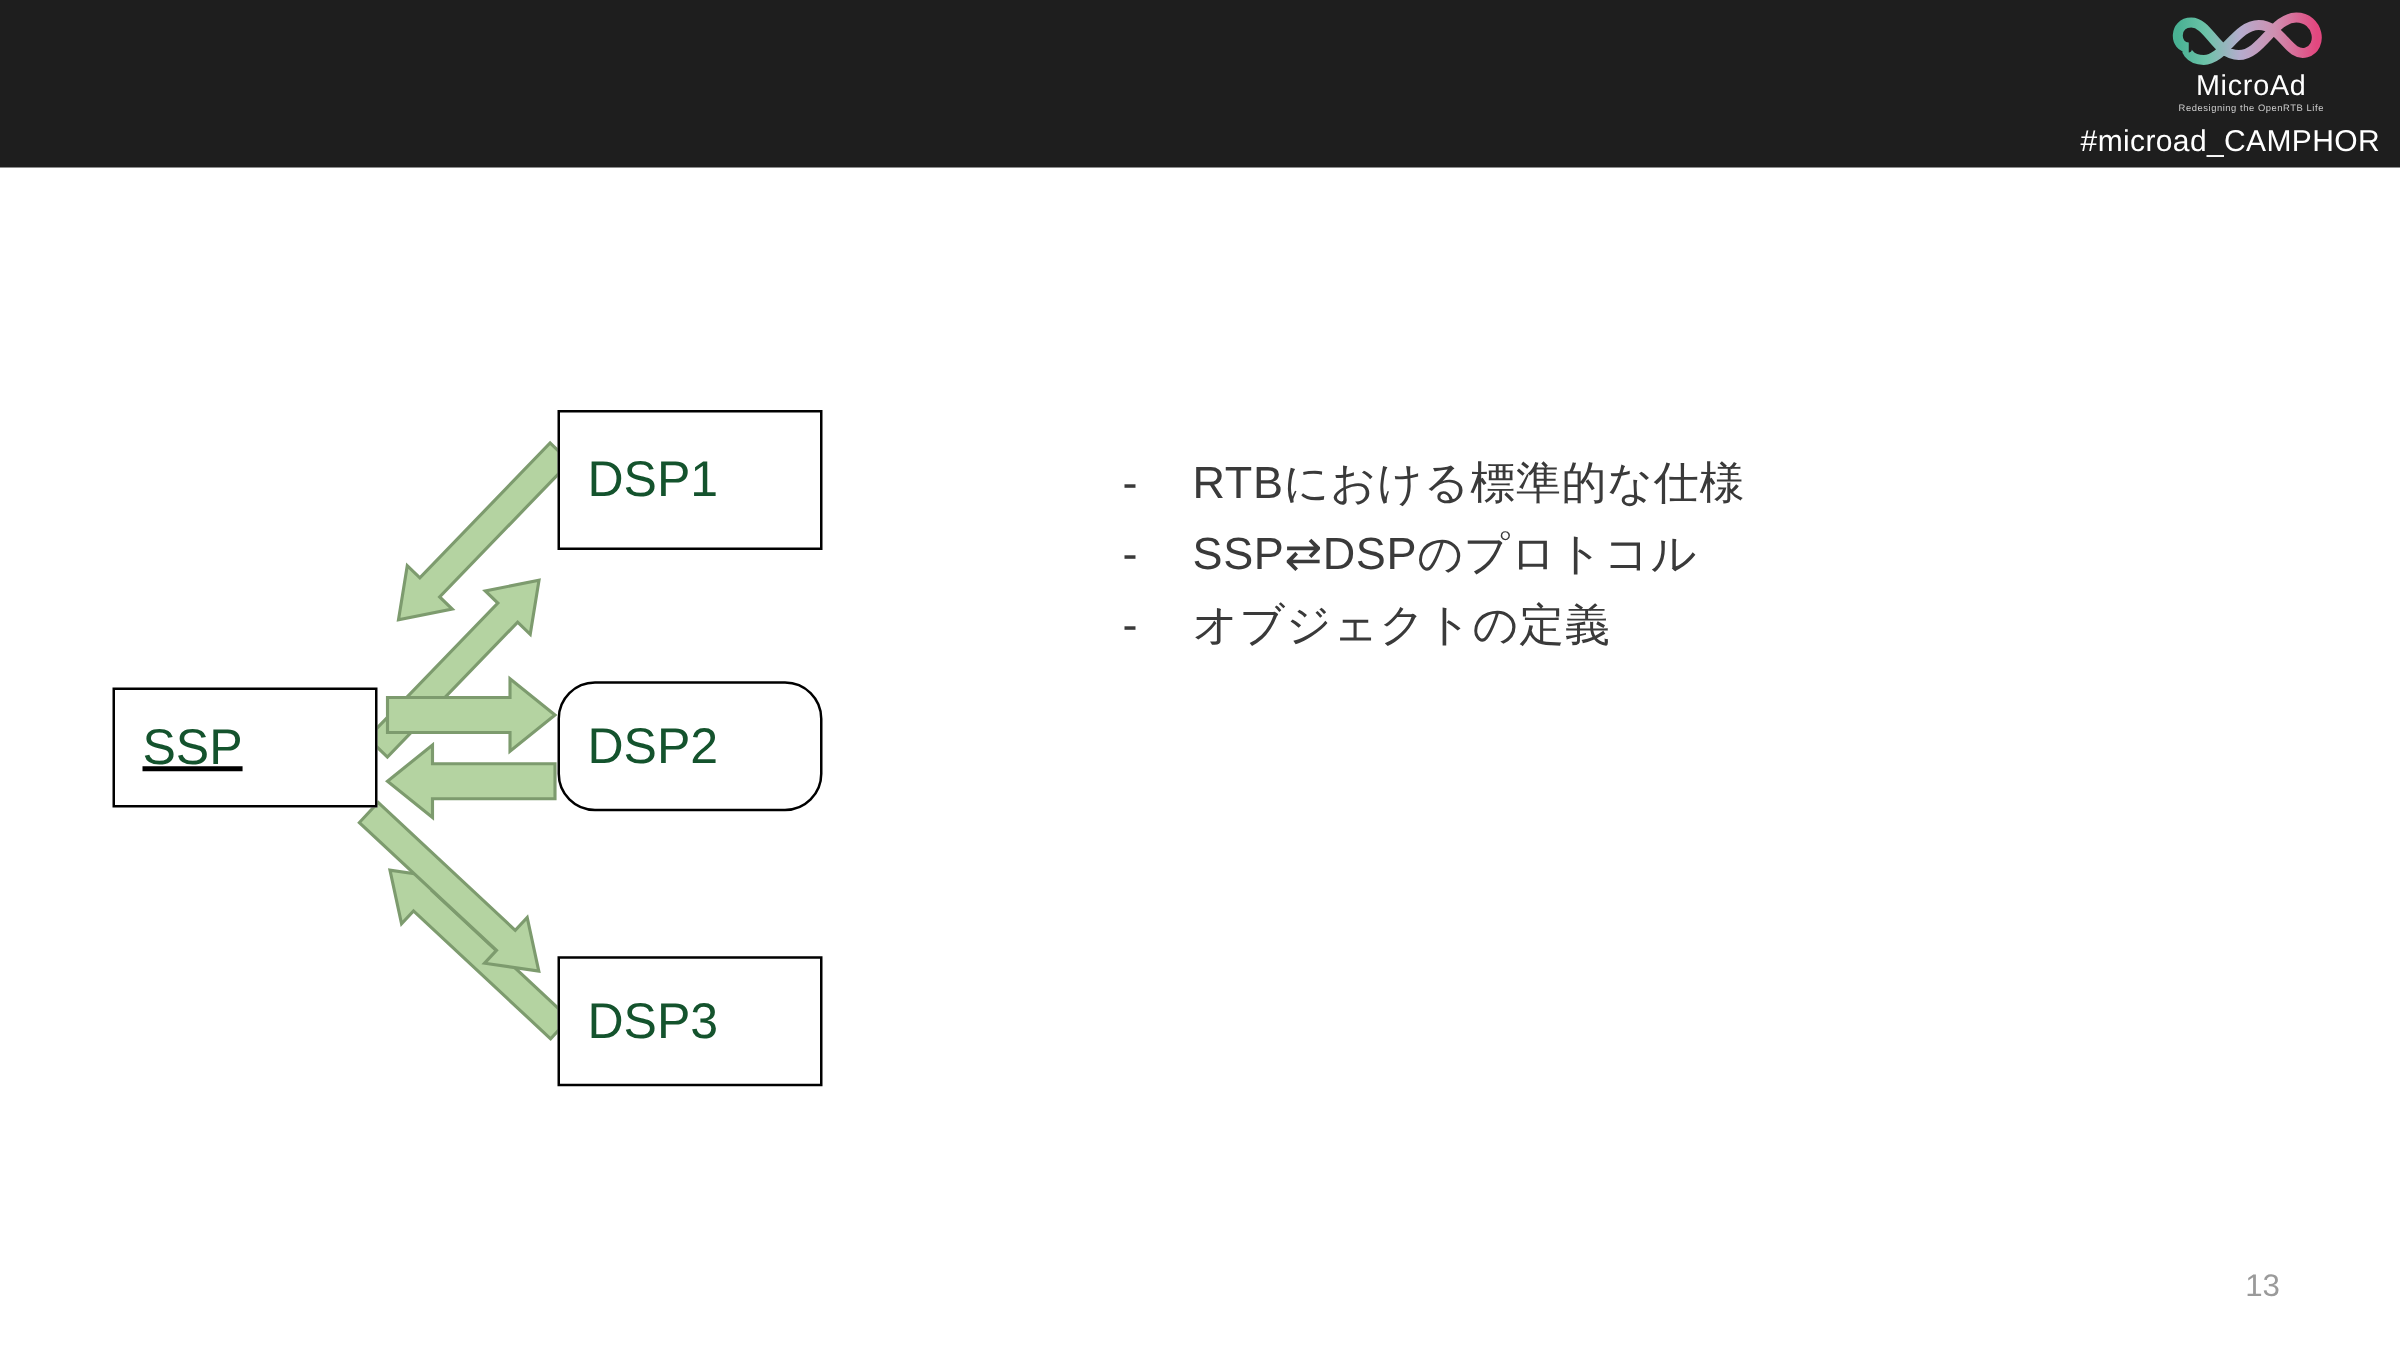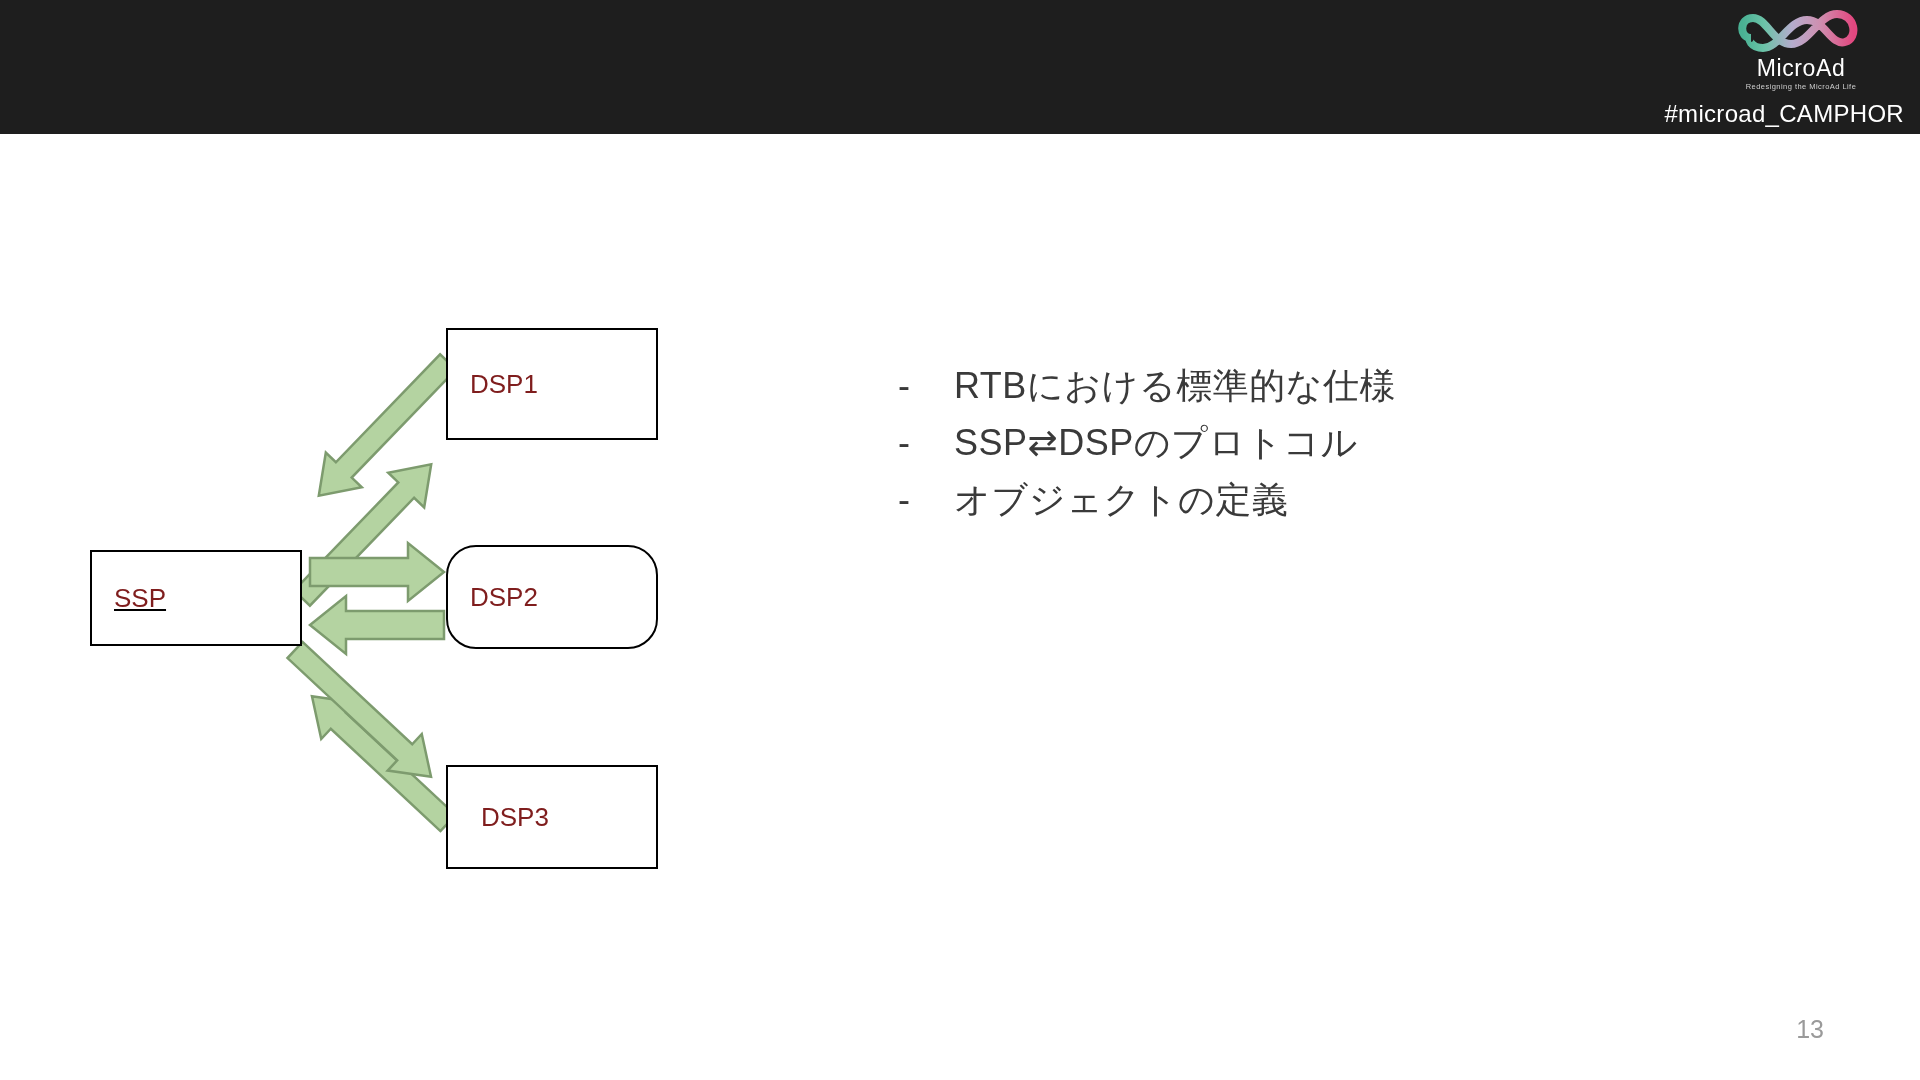--- a/index.html
+++ b/index.html
@@ -50,27 +50,27 @@
     position:absolute; left:70px; top:300px;
     width:650px; height:620px;
   }
   .node-box {
     position:absolute;
     background:#ffffff;
     border:2.5px solid #000000;
     display:flex; align-items:center;
   }
   .node-label {
-    font-size:26px; color:#7f1d1d;
+    font-size:40px; color:#14532d;
     padding-left:22px; line-height:1; white-space:nowrap;
   }
   .box-ssp  { left:20px;  top:250px; width:212px; height:96px;text-decoration:underline; }
   .box-dsp1 { left:376px; top:28px;  width:212px; height:112px; }
   .box-dsp2 { left:376px; top:245px; width:212px; height:104px;border-radius:30px; }
-  .box-dsp3 { left:376px; top:465px; width:212px; height:104px;padding-left:11px; }
+  .box-dsp3 { left:376px; top:465px; width:212px; height:104px; }
 
   .arrow-layer {
     position:absolute; left:0; top:0;
     width:650px; height:620px;
     pointer-events:none;
   }
 
   
   .bullets {
     position:absolute; left:898px; top:365px;
@@ -116,21 +116,21 @@
           </linearGradient>
         </defs>
         <g fill="none" stroke="url(#ribbonGrad)" stroke-linecap="round">
           <path d="M18 34 C 6 34, 6 14, 20 14 C 34 14, 40 40, 58 40
                    C 76 40, 86 10, 104 10 C 122 10, 126 34, 112 38
                    C 98 42, 92 16, 74 16 C 56 16, 46 44, 30 44
                    C 18 44, 14 34, 18 34 Z" stroke-width="8"></path>
         </g>
       </svg>
       <span class="brand-name">MicroAd</span>
-      <span class="brand-tagline">Redesigning the MicroAd Life</span>
+      <span class="brand-tagline">Redesigning the OpenRTB Life</span>
     </div>
 
     <div class="hashtag">#microad_CAMPHOR</div>
   </div>
 
   <div class="diagram">
 
     <svg class="arrow-layer" viewBox="0 0 650 620">
       <g fill="#b4d3a1" stroke="#7d9b6e" stroke-width="2.5" stroke-linejoin="miter">
 

